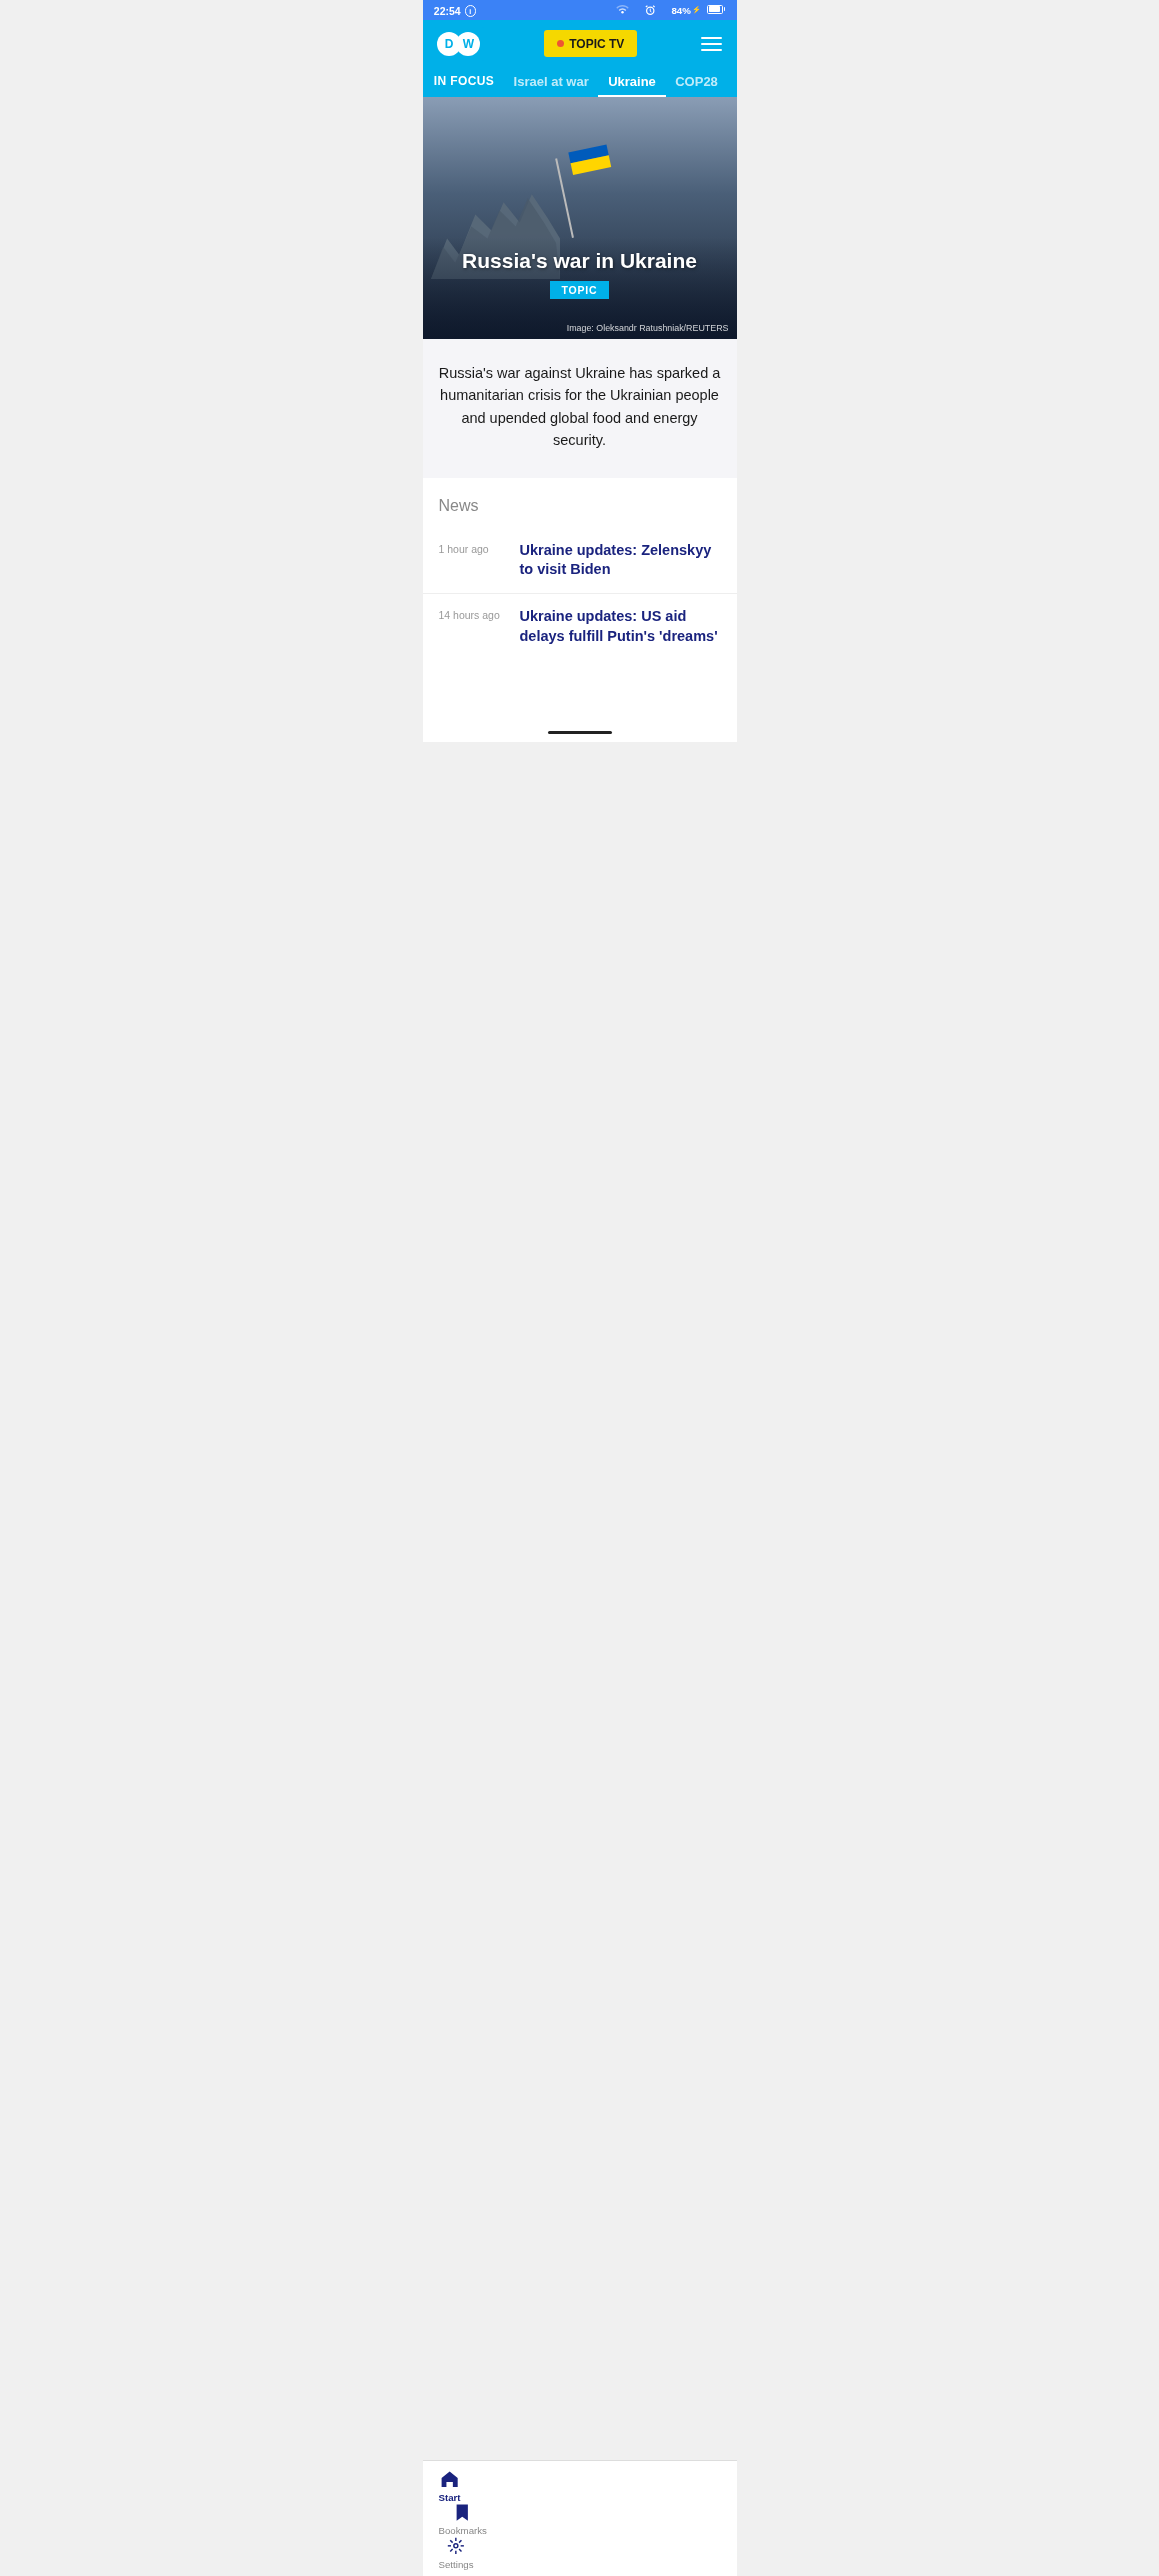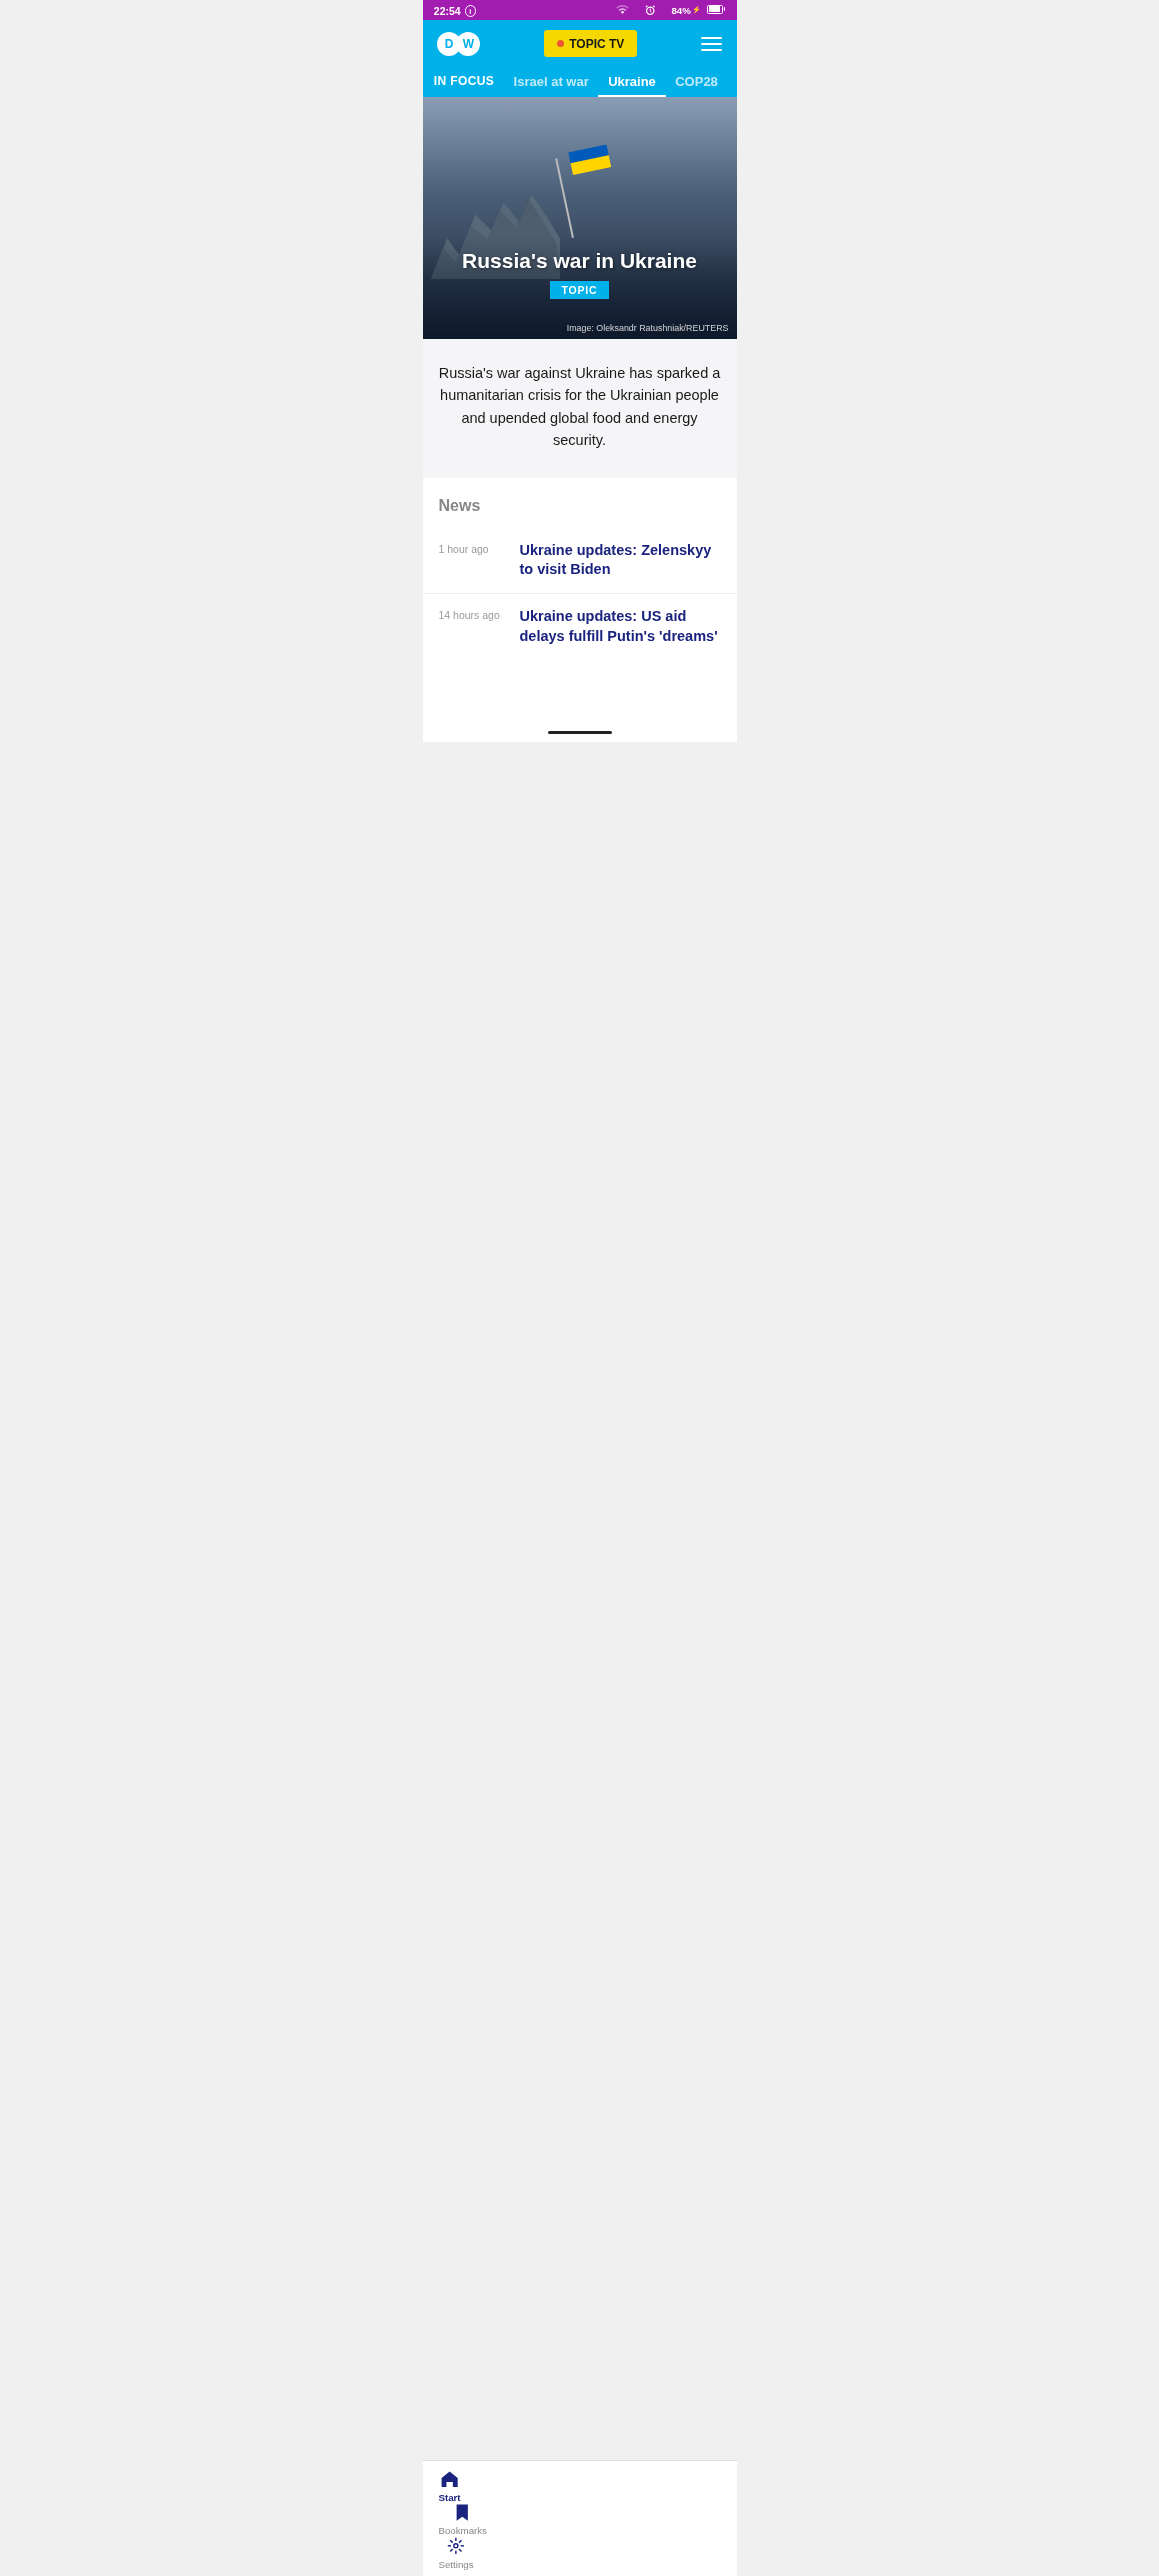--- a/index.html
+++ b/index.html
@@ -9,21 +9,21 @@
       font-family: -apple-system, BlinkMacSystemFont, 'Segoe UI', Arial, sans-serif;
       background: #f0f0f0;
       width: 314px;
       margin: 0 auto;
       min-height: 100vh;
       overflow-x: hidden;
     }
 
     
     .status-bar {
-      background: #a21caf;
+      background: #3b82f6;
       color: white;
       display: flex;
       justify-content: space-between;
       align-items: center;
       padding: 4.8px 11.3px 3.2px;
       font-size: 10.5px;
       font-weight: 600;
     }
     .status-left { display: flex; align-items: center; gap: 4px; }
     .status-right { display: flex; align-items: flex-start; gap: 16px; font-size: 9.7px; }
@@ -189,21 +189,21 @@
       font-weight: 400;
     }
 
     
     .news-section {
       background: white;
       padding: 19.3px 0 64px;
     }
     .news-heading {
       font-size: 16px;
-      font-weight: 700;
+      font-weight: 400;
       color: #888;
       padding: 0 16px 13px;
     }
 
     .news-item {
       display: flex;
       padding: 13px 16px;
       border-bottom: 0.8px solid #eee;
       gap: 13px;
       cursor: pointer;

